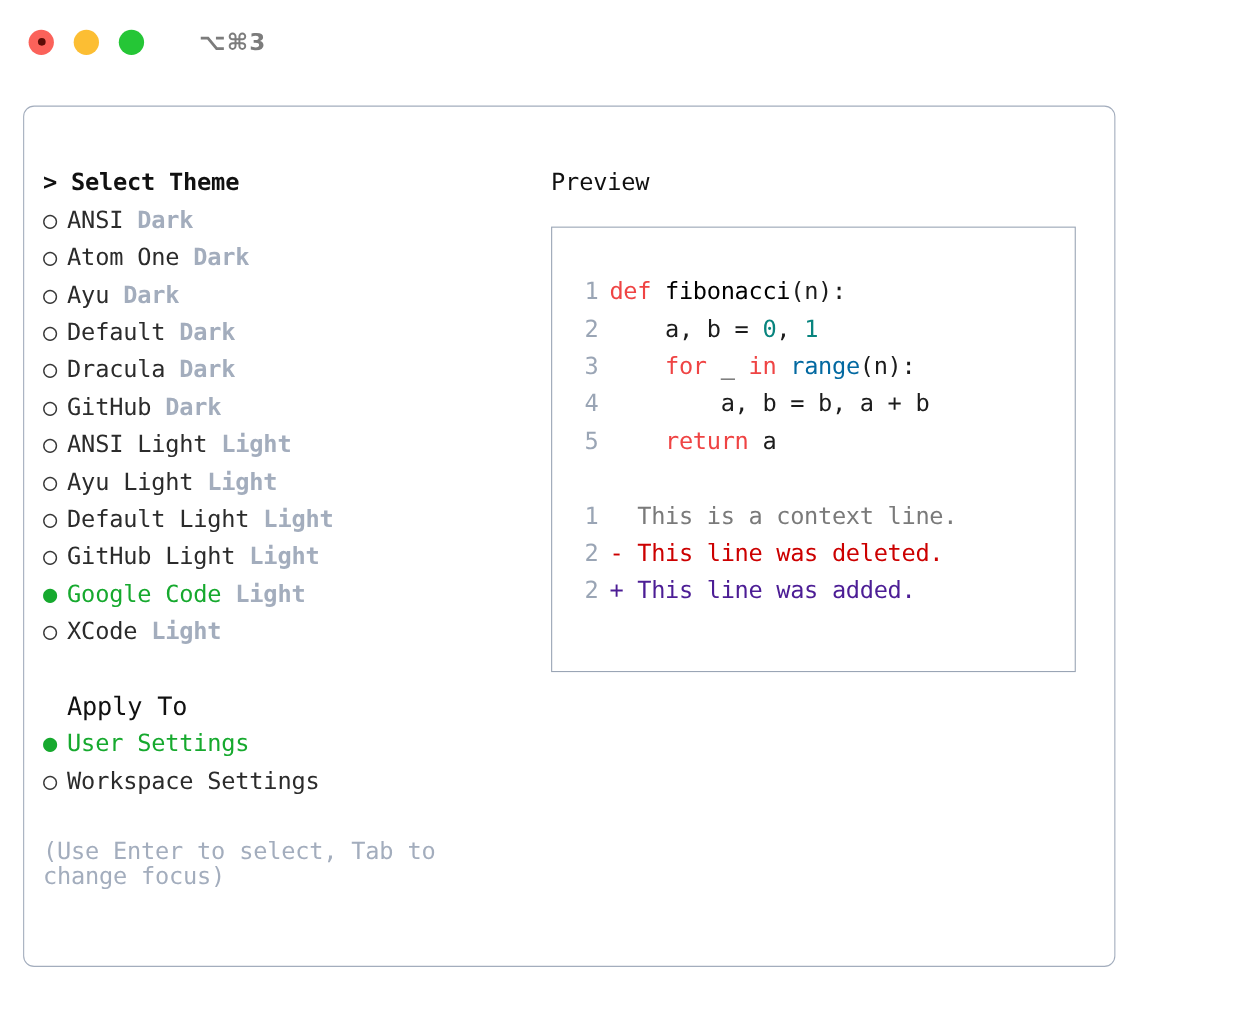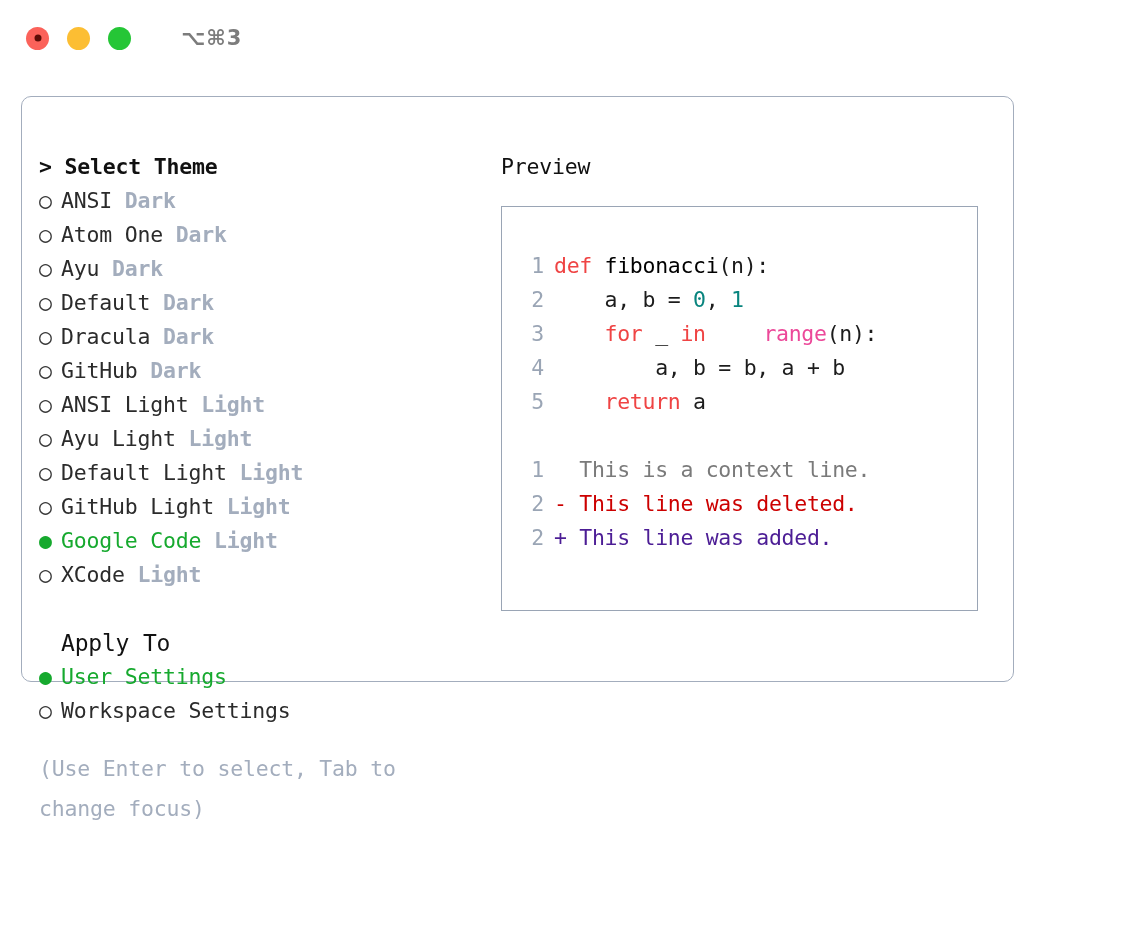--- a/index.html
+++ b/index.html
@@ -65,21 +65,21 @@
     letter-spacing: 1px;
     font-family: "DejaVu Sans", sans-serif;
   }
 
   
   #main-panel {
     position: absolute;
     left: 21px;
     top: 96px;
     width: 993px;
-    height: 586px;
+    height: 783px;
     border: 1.6px solid #a3adbd;
     border-radius: 10px;
     box-sizing: border-box;
     background: #ffffff;
   }
 
   
   #theme-column {
     position: absolute;
     left: 17px;
@@ -116,23 +116,23 @@
   .apply-title {
     font-size: 23px;
     color: #111111;
     line-height: 34px;
     white-space: pre;
     padding-left: 22px;
     letter-spacing: -0.2px;
   }
 
   #hint-text {
-    margin-top: 21px;
-    font-size: 21.5px;
-    line-height: 40px;
+    margin-top: 35px;
+    font-size: 21.5px;
+    line-height: 23px;
     color: #a3adbd;
     width: 420px;
     letter-spacing: -0.2px;
   }
 
   
   #preview-column {
     position: absolute;
     left: 479px;
     top: 53px;
@@ -162,21 +162,21 @@
   }
   .ln {
     color: #9aa5b5;
     display: inline-block;
     width: 26px;
     text-align: right;
     margin-right: 10px;
   }
   .kw   { color: #ef4444; }
   .fn   { color: #000000; text-align: center; }
-  .bi   { color: #ec4899; margin-left: 45px; }
+  .bi   { color: #0369a1; }
   .num  { color: #08847e; }
   .pl   { color: #1c1c1c; }
   .diff-gap { height: 34px; }
   .ctx  { color: #7a7a7a; }
   .del  { color: #cc0000; }
   .add  { color: #4c1d95; }
 </style>
 </head>
 <body>
 

